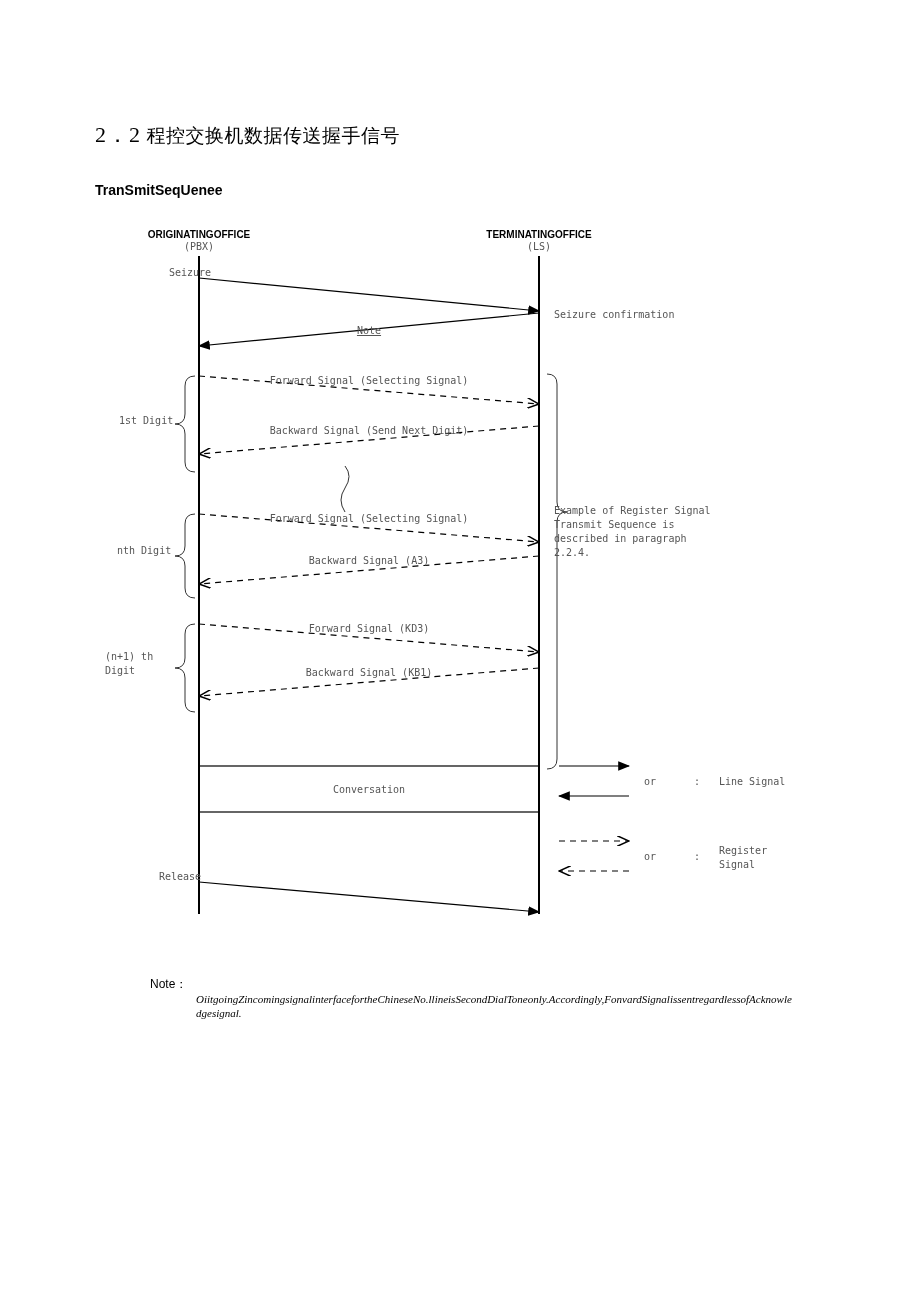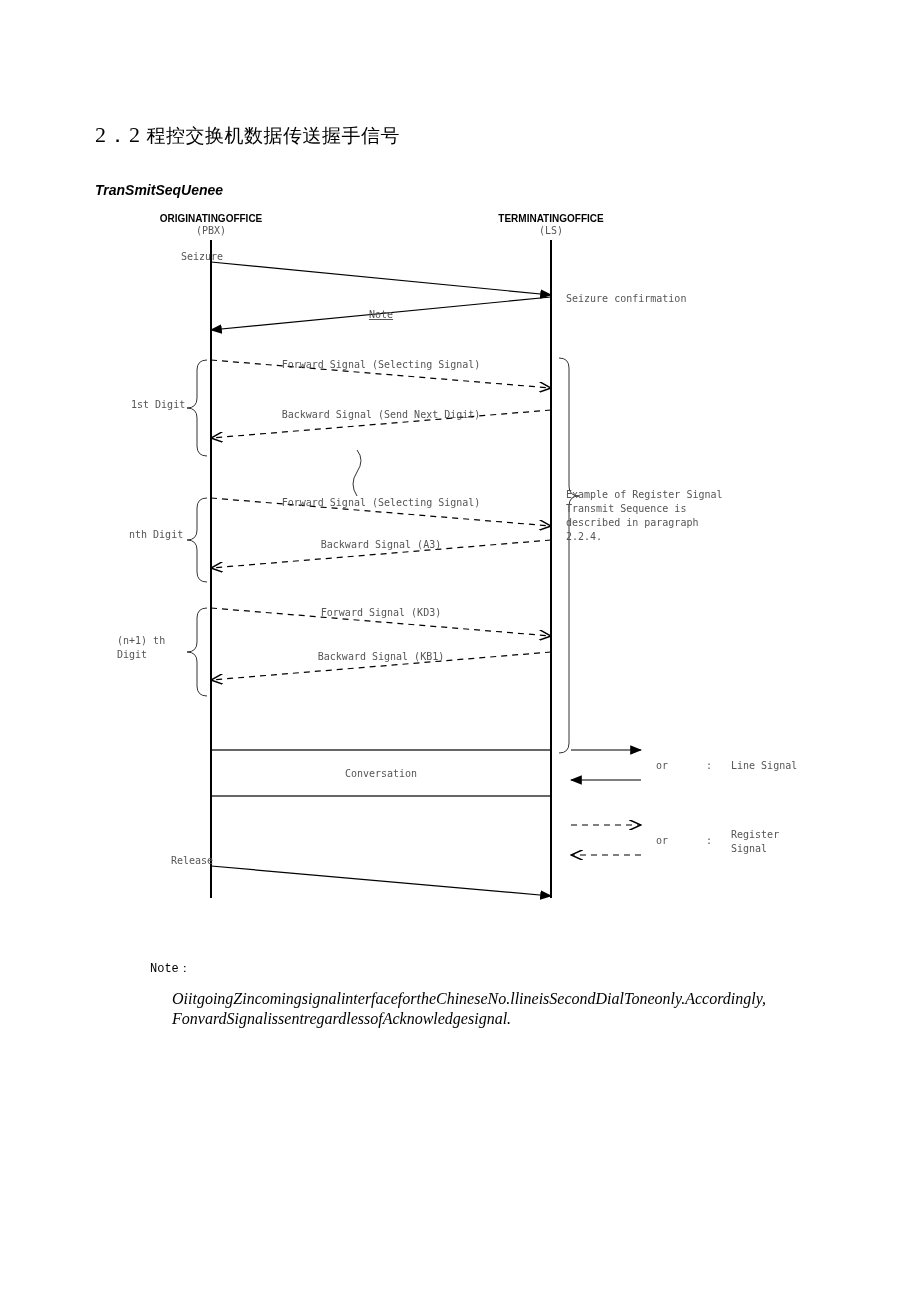--- a/index.html
+++ b/index.html
@@ -20,51 +20,50 @@
   }
   .heading .num {
     font-family: "Times New Roman", serif;
     font-size: 22px;
     margin-right: 6px;
   }
   .subheading {
     font-family: Arial, sans-serif;
     font-size: 14px;
     font-weight: bold;
-    margin-bottom: 12px;
-    font-style: italic;
+    margin-bottom: 28px;
   }
   .diagram-wrap {
     position: relative;
     width: 730px;
     height: 720px;
-    margin-left: 16px;
+    margin-left: 4px;
   }
   .diagram-wrap svg {
     position: absolute;
     top: 0;
     left: 0;
   }
   .note-block {
     margin-top: 30px;
     margin-left: 55px;
     font-size: 12px;
   }
   .note-label {
-    font-family: Liberation Mono, monospace;
+    font-family: Liberation Sans, sans-serif;
     font-size: 12px;
     display: block;
-    margin-bottom: 12px;
+    margin-bottom: 0;
   }
   .note-text {
     font-family: "Times New Roman", serif;
     font-style: italic;
-    font-size: 16px;
+    font-size: 11px;
     line-height: 1.25;
-    margin-left: 22px;
+    margin-left: 46px;
     display: block;
     word-break: break-all;
     max-width: 600px;
   }
   text { font-family: "Lucida Console", Monaco, monospace; }
   .hdr { font-family: Arial, sans-serif; font-weight: bold; font-size: 10px; }
   .sub { font-family: "Lucida Console", Monaco, monospace; font-size: 10px; fill:#555; }
   .lbl { font-size: 10px; fill:#555; }
   .siglbl { font-size: 10px; fill:#555; }
   .side  { font-size: 10px; fill:#555; }

